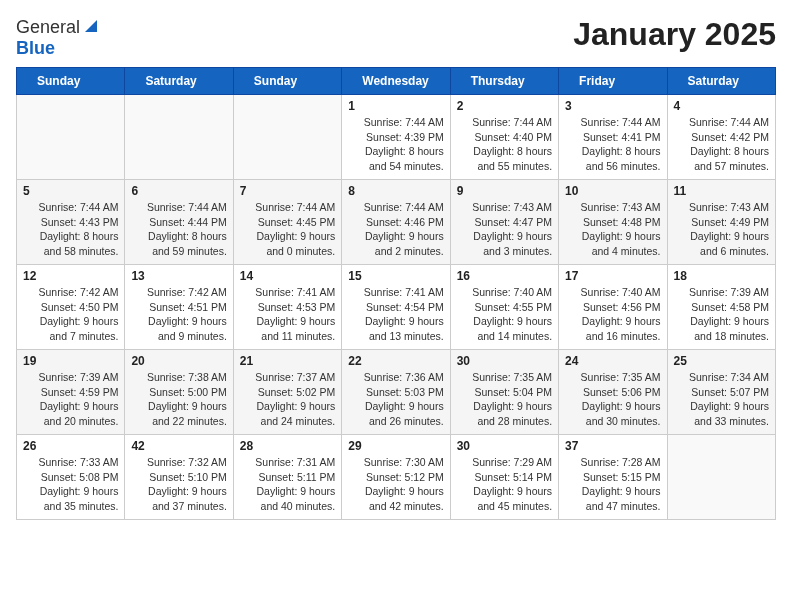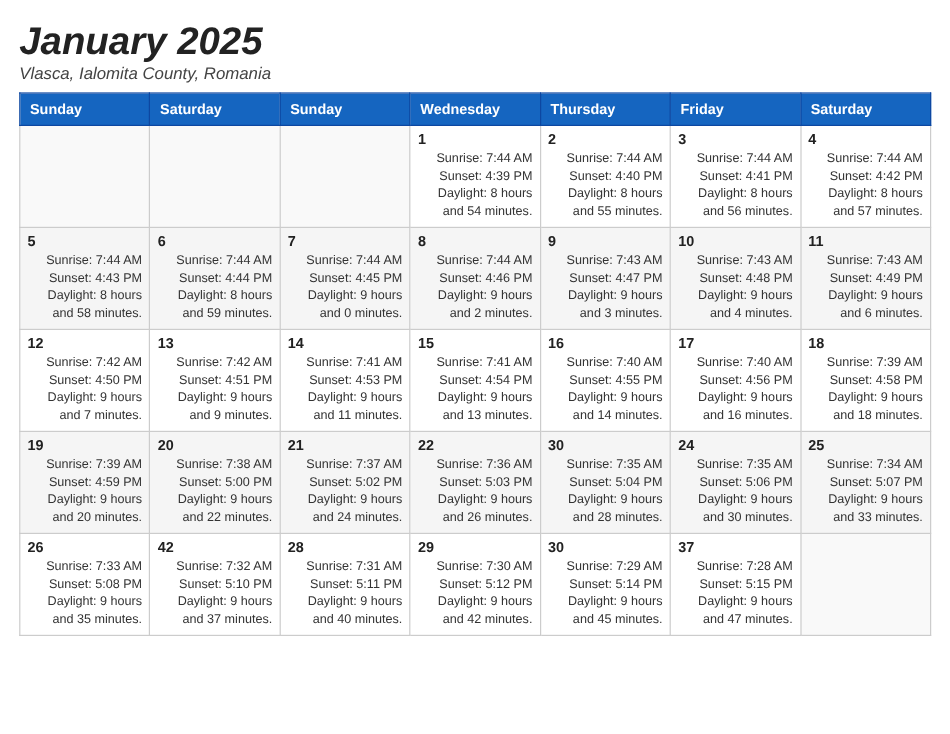--- a/index.html
+++ b/index.html
@@ -19,42 +19,41 @@
     .logo {
       display: flex;
       flex-direction: column;
       align-items: flex-start;
     }
     .logo-row {
       display: flex;
       align-items: center;
     }
     .title-section {
-      text-align: left;
-      font-style: italic;
+      text-align: right;
     }
     .month-title {
       font-size: 32px;
       font-weight: bold;
       color: #222;
     }
     .location-title {
       font-size: 14px;
       color: #444;
     }
     .calendar {
       width: 100%;
       border-collapse: collapse;
       font-size: 11px;
     }
     .calendar th {
       background-color: #1565c0;
       color: #fff;
       text-align: left;
-      padding: 6px 8px;
+      padding: 6px 20px;
       font-size: 12px;
       font-weight: bold;
       border: 1px solid #0d47a1;
     }
     .calendar td {
       border: 1px solid #ccc;
       vertical-align: top;
       padding: 4px 6px;
       width: calc(100%/7);
       min-height: 80px;
@@ -86,23 +85,35 @@
       background: #f0f0f0;
     }
     .week-row-odd td {
       background: #fff;
     }
   </style>
 </head>
 <body>
 
 <div class="header-section">
+  <div class="logo">
+    <div class="logo-row">
+      <span style="font-size:18px;color:#333;font-weight:normal;">General</span>
+      <span style="display:inline-block;margin-left:3px;margin-top:2px;">
+        <svg width="16" height="16" viewBox="0 0 16 16">
+            <polygon points="2,14 14,14 14,2" fill="#1565c0"></polygon>
+          </svg>
+      </span>
+    </div>
+    <div>
+      <span style="font-size:18px;color:#1565c0;font-weight:bold;">Blue</span>
+    </div>
+  </div>
   <div class="title-section">
     <div class="month-title">January 2025</div>
-    <div class="location-title">Vlasca, Ialomita County, Romania</div>
   </div>
 </div>
 
 <table class="calendar">
   <thead>
     <tr>
     <th>Sunday</th>
         <th>Saturday</th>
         <th>Sunday</th>
         <th>Wednesday</th>

